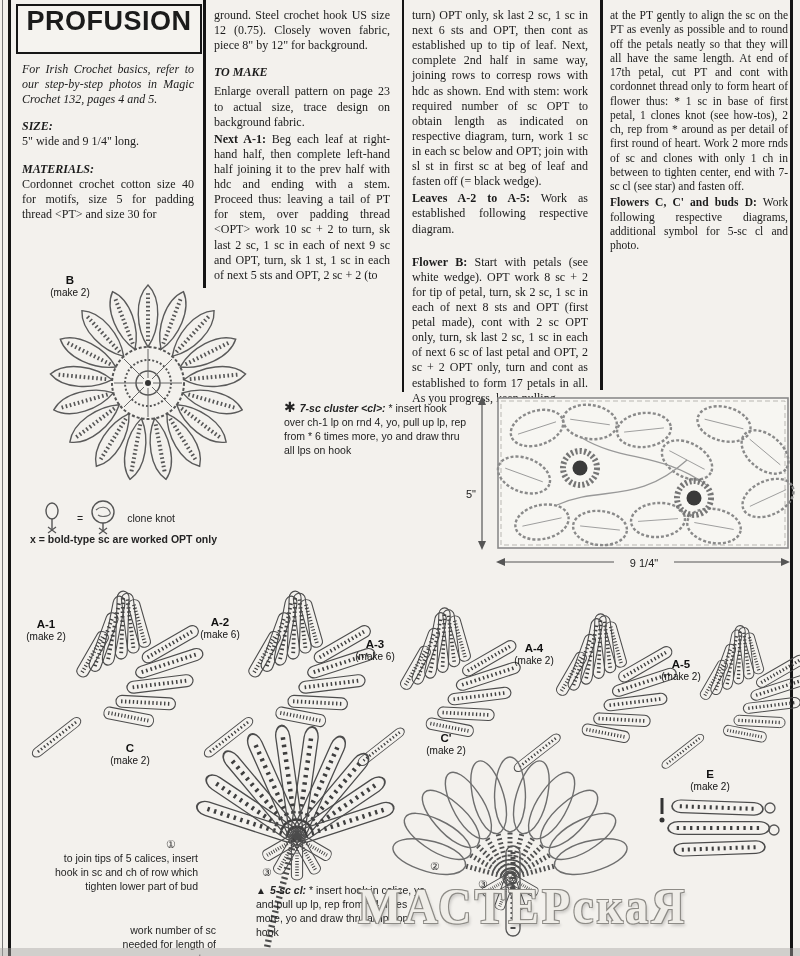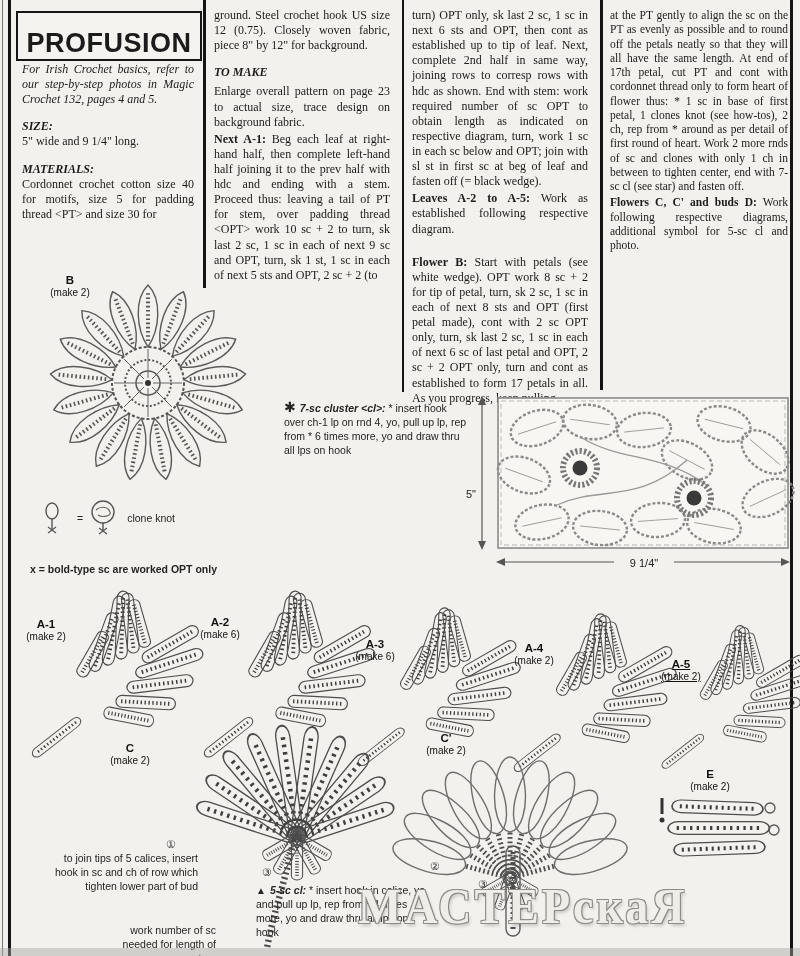--- a/index.html
+++ b/index.html
@@ -1,21 +1,21 @@
 <!DOCTYPE html>
 <html><head>
 <meta charset="utf-8">
 <style>
   html,body{margin:0;padding:0;background:#d8d6d2;}
   .page{position:relative;width:800px;height:956px;background:#f3f1ed;overflow:hidden;
         font-family:"Liberation Serif",serif;color:#1b1b1b;}
   .abs{position:absolute;}
   .rule{position:absolute;background:#141414;}
-  .title-box{position:absolute;left:16px;top:11px;width:182px;height:46px;border:2px solid #161616;
-             display:flex;align-items:flex-end;justify-content:center;background:#f5f3ef;}
+  .title-box{position:absolute;left:16px;top:4px;width:182px;height:46px;border:2px solid #161616;
+             display:flex;align-items:flex-start;justify-content:center;background:#f5f3ef;}
   .title-box span{font-family:"Liberation Sans",sans-serif;font-weight:bold;font-size:27px;letter-spacing:.5px;}
   .col{position:absolute;text-align:justify;font-size:12px;line-height:1.26;}
   .col p{margin:0 0 12px 0;}
   .col4{font-size:11.5px;line-height:1.24;}
   .ital{font-style:italic;}
   .h-ital{font-style:italic;font-weight:bold;}
   .runin{font-weight:bold;}
   .note{position:absolute;font-family:"Liberation Sans",sans-serif;font-size:10.5px;line-height:1.32;color:#242424;}
   .note .lead{font-weight:bold;font-style:italic;text-align:right;}
   .note .sym{font-size:14px;margin-right:4px;}
@@ -162,21 +162,21 @@
     <span>=</span>
     <svg width="34" height="36">
       <ellipse cx="15" cy="12" rx="11" ry="11" fill="none" stroke="#555" stroke-width="1.4"></ellipse>
       <path d="M8,10 C12,6 20,6 22,12 C24,16 14,18 10,15" fill="none" stroke="#666" stroke-width="1.1"></path>
       <line x1="15" y1="23" x2="15" y2="31" stroke="#555" stroke-width="1.4"></line>
       <path d="M11,28 L19,34 M19,28 L11,34" stroke="#555" stroke-width="1.2"></path>
     </svg>
     <span>clone knot</span>
   </div>
 
-  <div class="note" style="left:30px;top:563px;width:260px;font-weight:bold;">x = bold-type sc are worked OPT only</div>
+  <div class="note" style="left:30px;top:533px;width:260px;font-weight:bold;">x = bold-type sc are worked OPT only</div>
 
   <div class="note" style="left:284px;top:398px;width:186px;">
     <span class="sym">✱</span><span class="lead">7-sc cluster &lt;cl&gt;:</span><span> * insert hook over ch-1 lp on rnd 4, yo, pull up lp, rep from * 6 times more, yo and draw thru all lps on hook</span>
   </div>
 
   <svg class="abs" style="left:462px;top:390px;" width="335" height="190" viewBox="0 0 335 190">
     <rect x="36" y="8" width="290" height="150" fill="#f7f6f2" stroke="#8a8a8a" stroke-width="1.6"></rect>
     <rect x="39" y="11" width="284" height="144" fill="none" stroke="#b9b7b2" stroke-width="1" stroke-dasharray="5,3"></rect>
     <use href="#gleaf" transform="translate(75,38) rotate(-18)"></use>
     <use href="#gleaf" transform="translate(128,32) rotate(8)"></use>
@@ -226,21 +226,21 @@
   </div>
   <div class="dlabel" style="left:190px;top:616px;width:60px;">
     <span>A-2</span><span class="make">(make 6)</span>
   </div>
   <div class="dlabel" style="left:346px;top:638px;width:58px;">
     <span>A-3</span><span class="make">(make 6)</span>
   </div>
   <div class="dlabel" style="left:505px;top:642px;width:58px;">
     <span>A-4</span><span class="make">(make 2)</span>
   </div>
-  <div class="dlabel" style="left:652px;top:658px;width:58px;text-decoration:underline;">
+  <div class="dlabel" style="left:652px;top:658px;width:58px;">
     <span>A-5</span><span class="make">(make 2)</span>
   </div>
 
   <svg class="abs" style="left:92px;top:726px;" width="340" height="230" viewBox="0 0 340 230">
     <g transform="translate(205,112)">
       <use href="#cap" transform="rotate(-162) scale(1.5,1)"></use>
       <use href="#cap" transform="rotate(-146) scale(1.55,1)"></use>
       <use href="#cap" transform="rotate(-130) scale(1.6,1)"></use>
       <use href="#cap" transform="rotate(-114) scale(1.62,1)"></use>
       <use href="#cap" transform="rotate(-98) scale(1.62,1)"></use>

